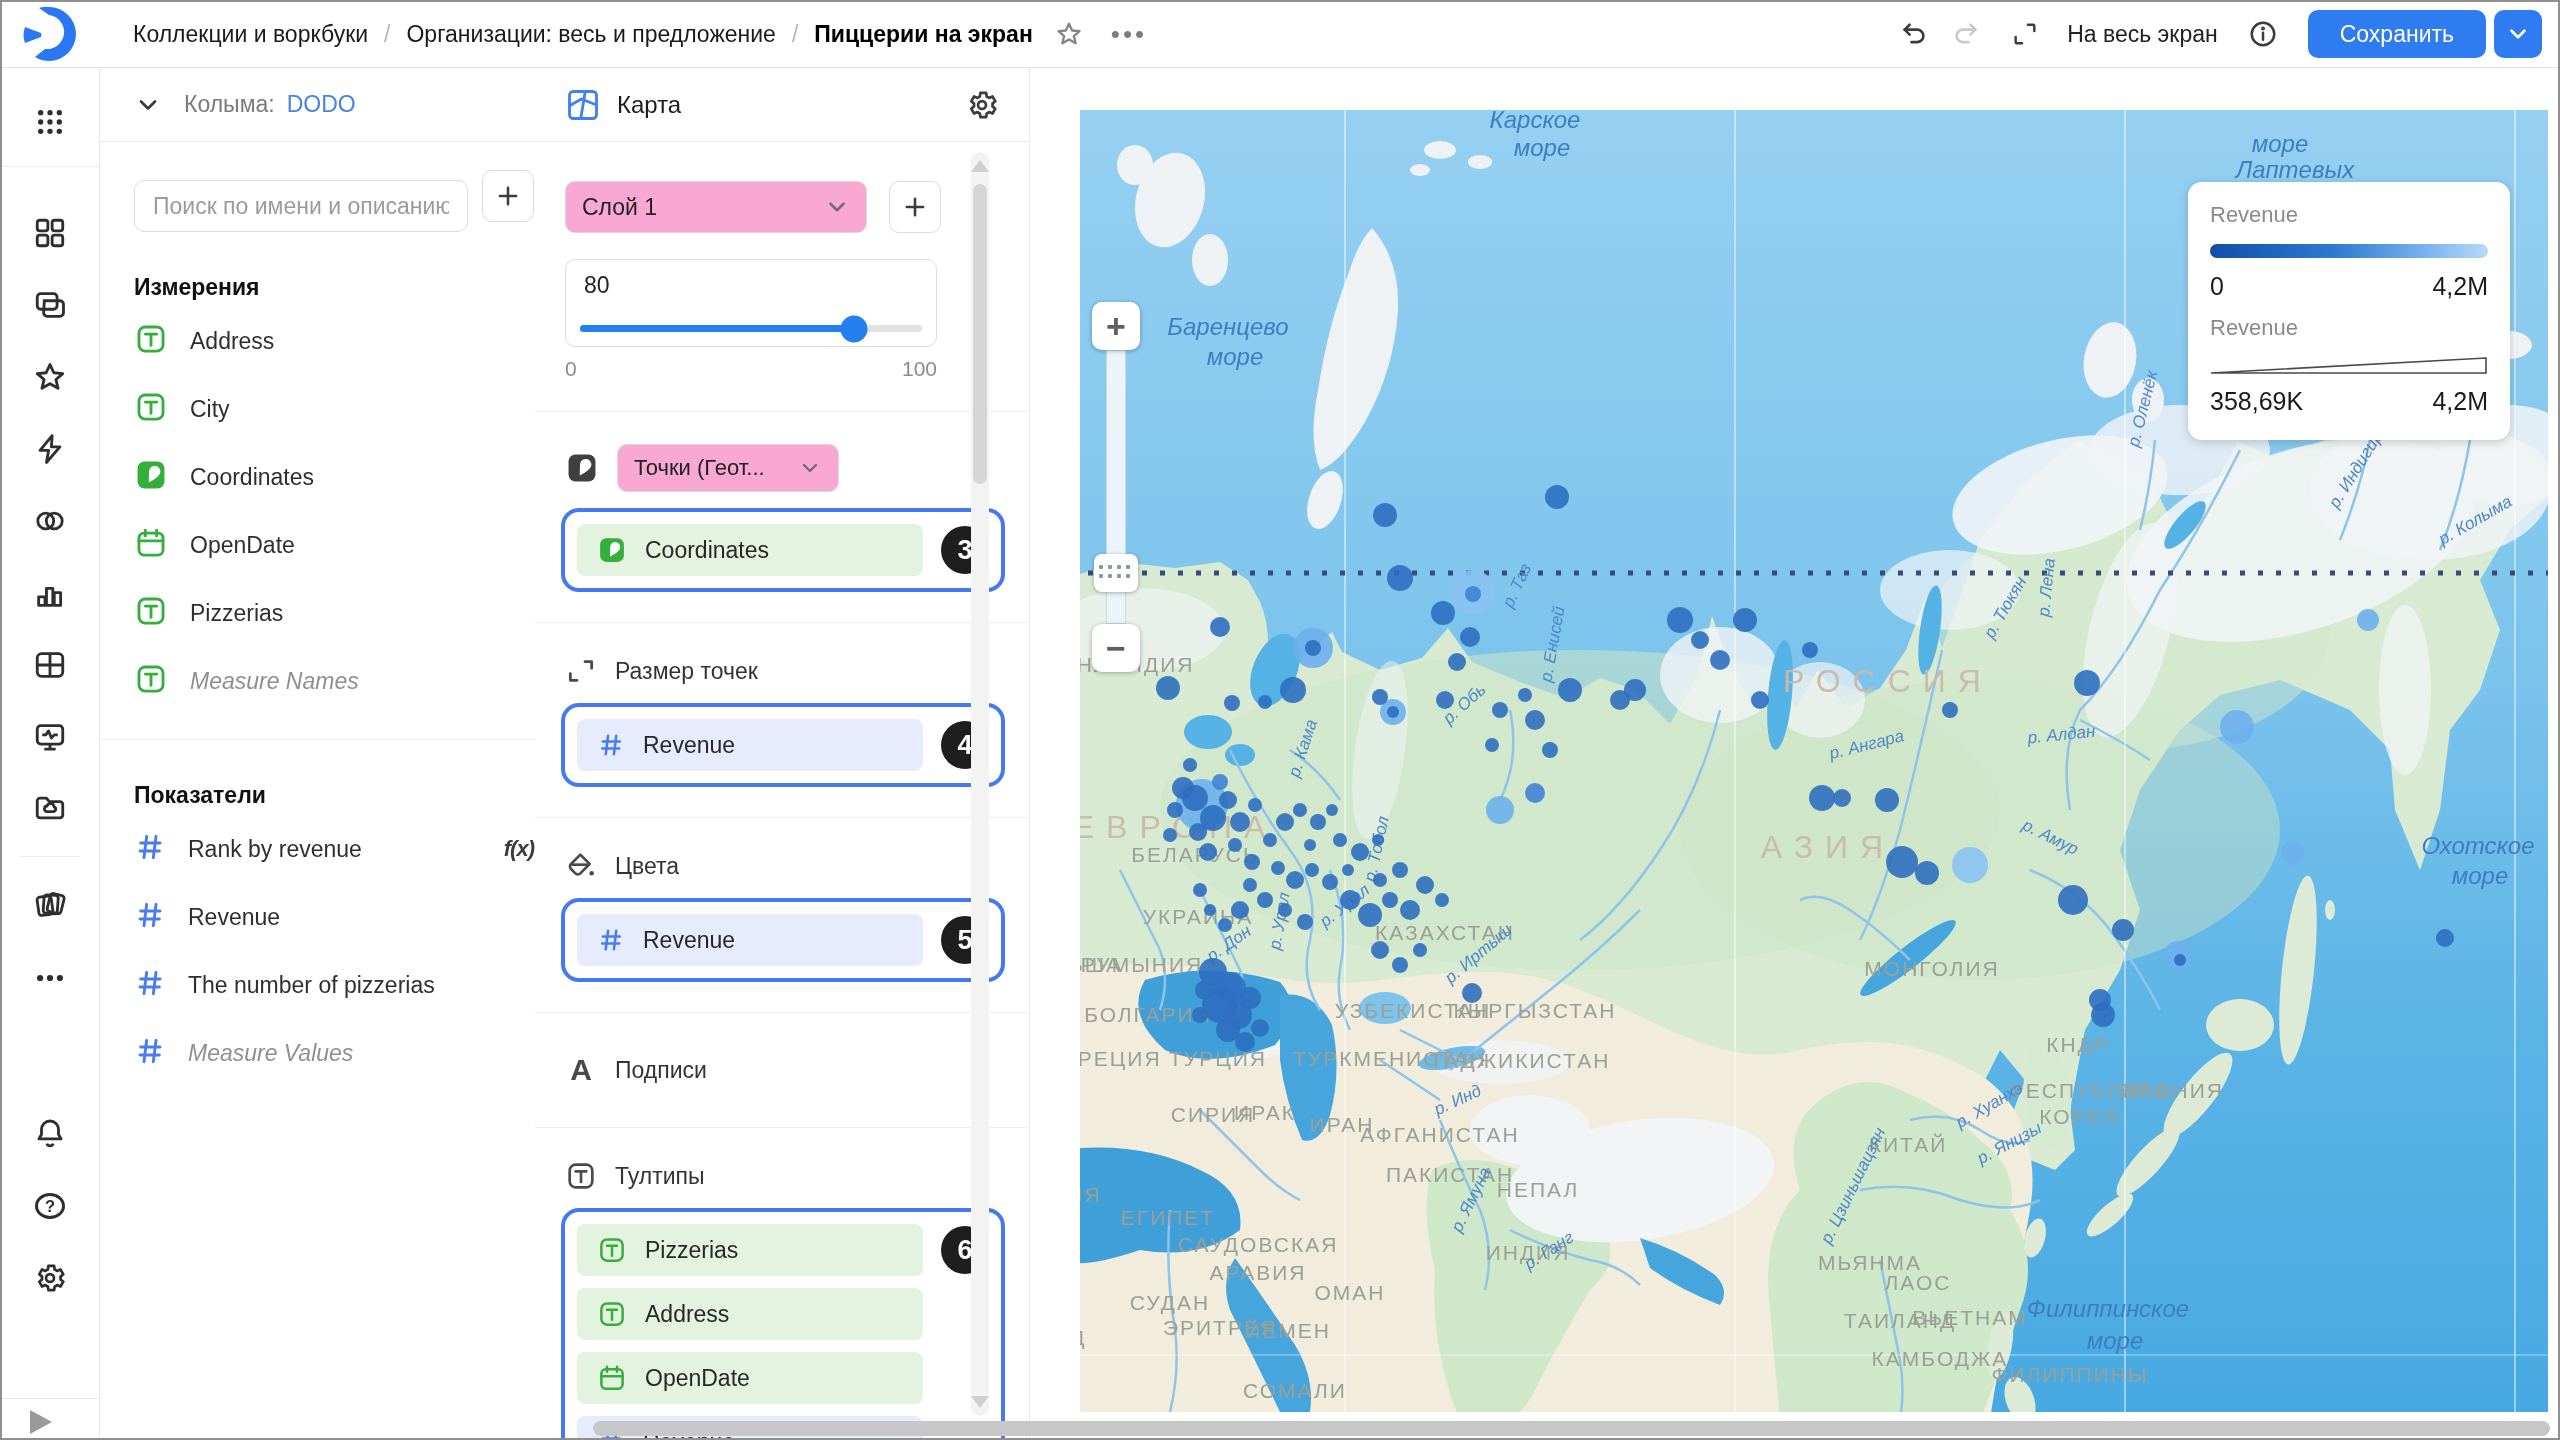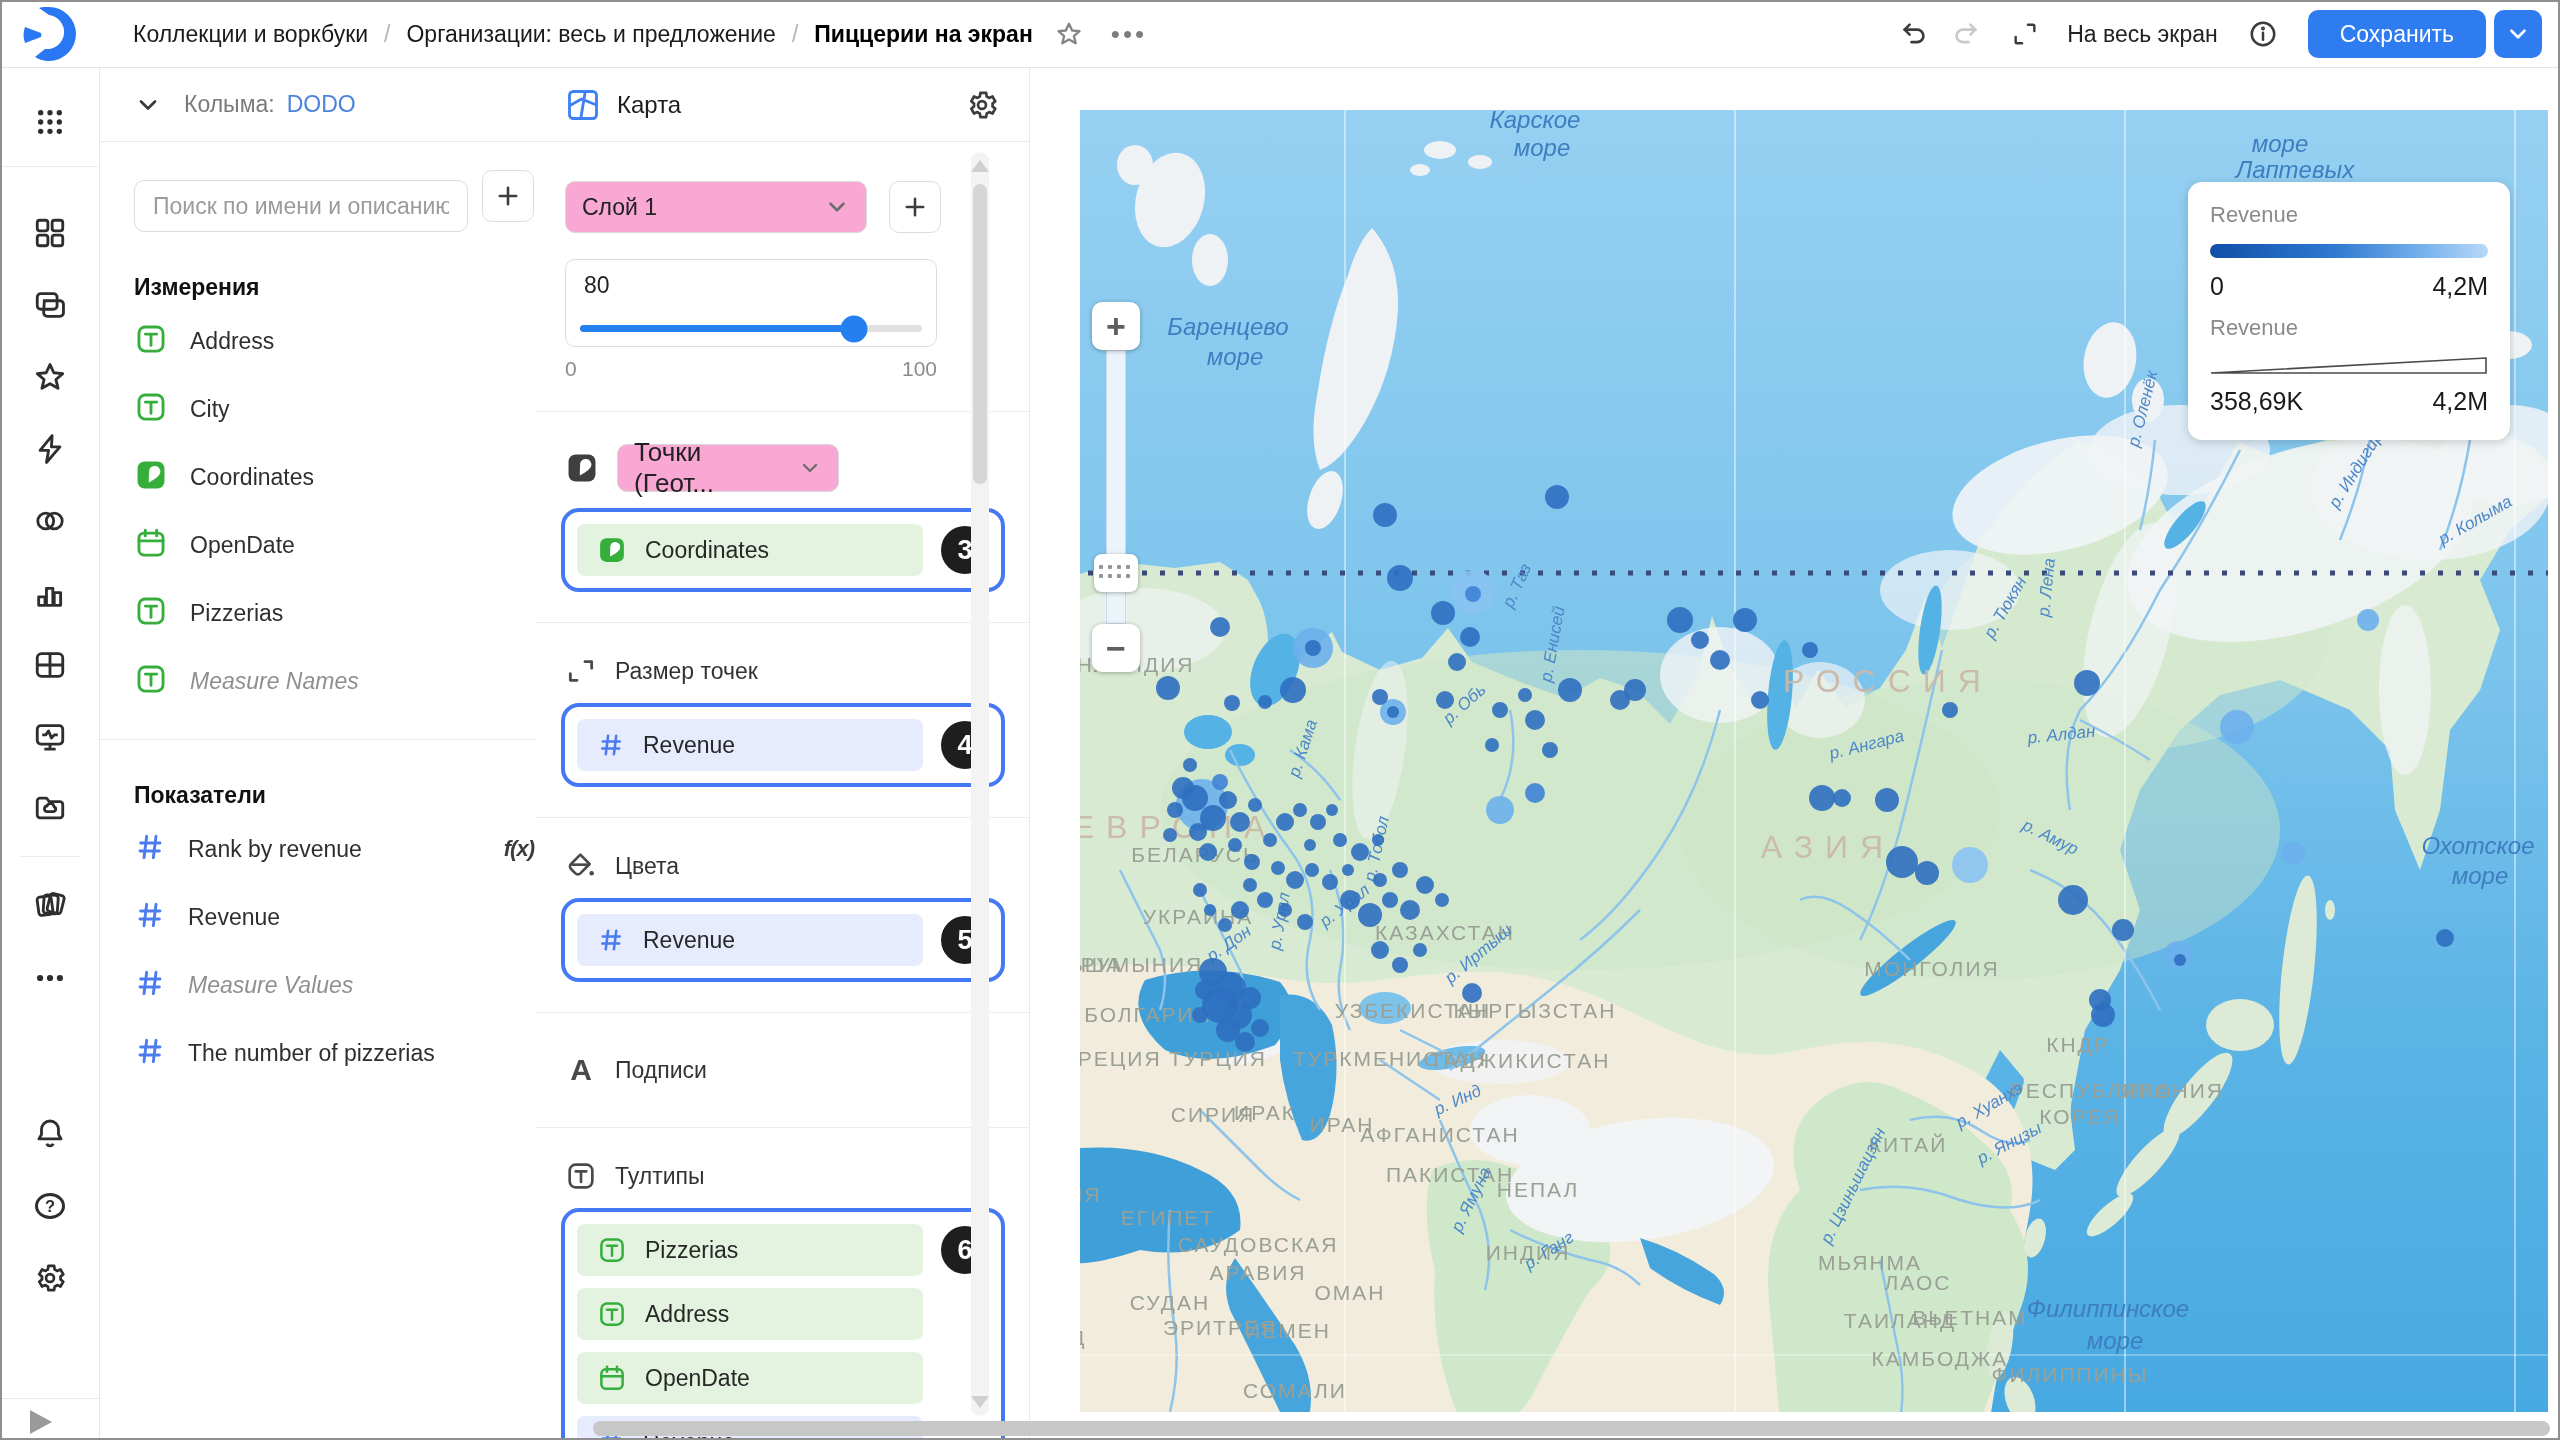--- a/index.html
+++ b/index.html
@@ -75,21 +75,21 @@
   .opacity-box { width:372px; border:1px solid #dcdcdc; border-radius:10px; margin-top:26px; padding:12px 0 0 0; position:relative; height:88px; }
   .opacity-val { font-size:23px; color:#222; padding-left:18px; border:none; outline:none; width:90%; background:transparent; font-family:inherit; }
   .track { position:absolute; left:14px; right:14px; bottom:14px; height:7px; border-radius:4px; background:#e2e2e2; }
   .track-fill { position:absolute; left:0; top:0; bottom:0; background:#2480f0; border-radius:4px; }
   .knob { position:absolute; top:50%; width:27px; height:27px; background:#2480f0; border-radius:50%;
     transform:translate(-50%,-50%); cursor:pointer; }
   .minmax { width:372px; display:flex; justify-content:space-between; font-size:21px; color:#8c8c8c; margin-top:10px; }
   .ch-div { border-top:1px solid #ededed; margin:30px 0 0 -30px; width:495px; }
   .sec-row { display:flex; align-items:center; gap:18px; margin-top:32px; color:#3d3d3d; }
   .sec-row .sec-label { font-size:23px; color:#333; }
-  .geo-select { width:222px; height:48px; font-size:26px;gap:28px; }
+  .geo-select { width:222px; height:48px; font-size:22px;gap:28px; }
   .hl { position:relative; border:4px solid #4579f4; border-radius:18px; padding:12px; padding-right:78px; margin:16px 0 0 -4px; width:444px; }
   .chip { height:52px; border-radius:8px; display:flex; align-items:center; gap:18px; padding:0 20px; font-size:23px; color:#272727; cursor:grab; }
   .chip + .chip { margin-top:12px; }
   .chip.green { background:#e3f3df; }
   .chip.blue { background:#e6ebfd; }
   .badge { position:absolute; right:12px; top:50%; transform:translateY(-50%); width:48px; height:48px;
     border-radius:50%; background:#1e1e1e; color:#fff; font-size:27px; font-weight:700;
     display:flex; align-items:center; justify-content:center; }
   .badge.top { top:38px; }
   .vscroll { position:absolute; right:40px; top:84px; bottom:24px; width:18px; border-radius:9px; background:#f3f3f3; }
@@ -519,27 +519,27 @@
   <div class="field-row">
     <span class="ic-blue"><svg width="32" height="32" viewBox="0 0 24 24">
           <use href="#i-hash"></use>
         </svg></span>
     <span class="field-name">Revenue</span>
   </div>
   <div class="field-row">
     <span class="ic-blue"><svg width="32" height="32" viewBox="0 0 24 24">
           <use href="#i-hash"></use>
         </svg></span>
-    <span class="field-name italic">Measure Values</span>
+    <span class="field-name">The number of pizzerias</span>
   </div>
   <div class="field-row">
     <span class="ic-blue"><svg width="32" height="32" viewBox="0 0 24 24">
           <use href="#i-hash"></use>
         </svg></span>
-    <span class="field-name">The number of pizzerias</span>
+    <span class="field-name italic">Measure Values</span>
   </div>
 </section>
 
 <section class="ch-panel">
   <div class="ch-head">
     <span style="color:#3f80f2;display:flex">
         <svg width="36" height="36" viewBox="0 0 24 24">
           <use href="#i-mapic"></use>
         </svg>
       </span>

